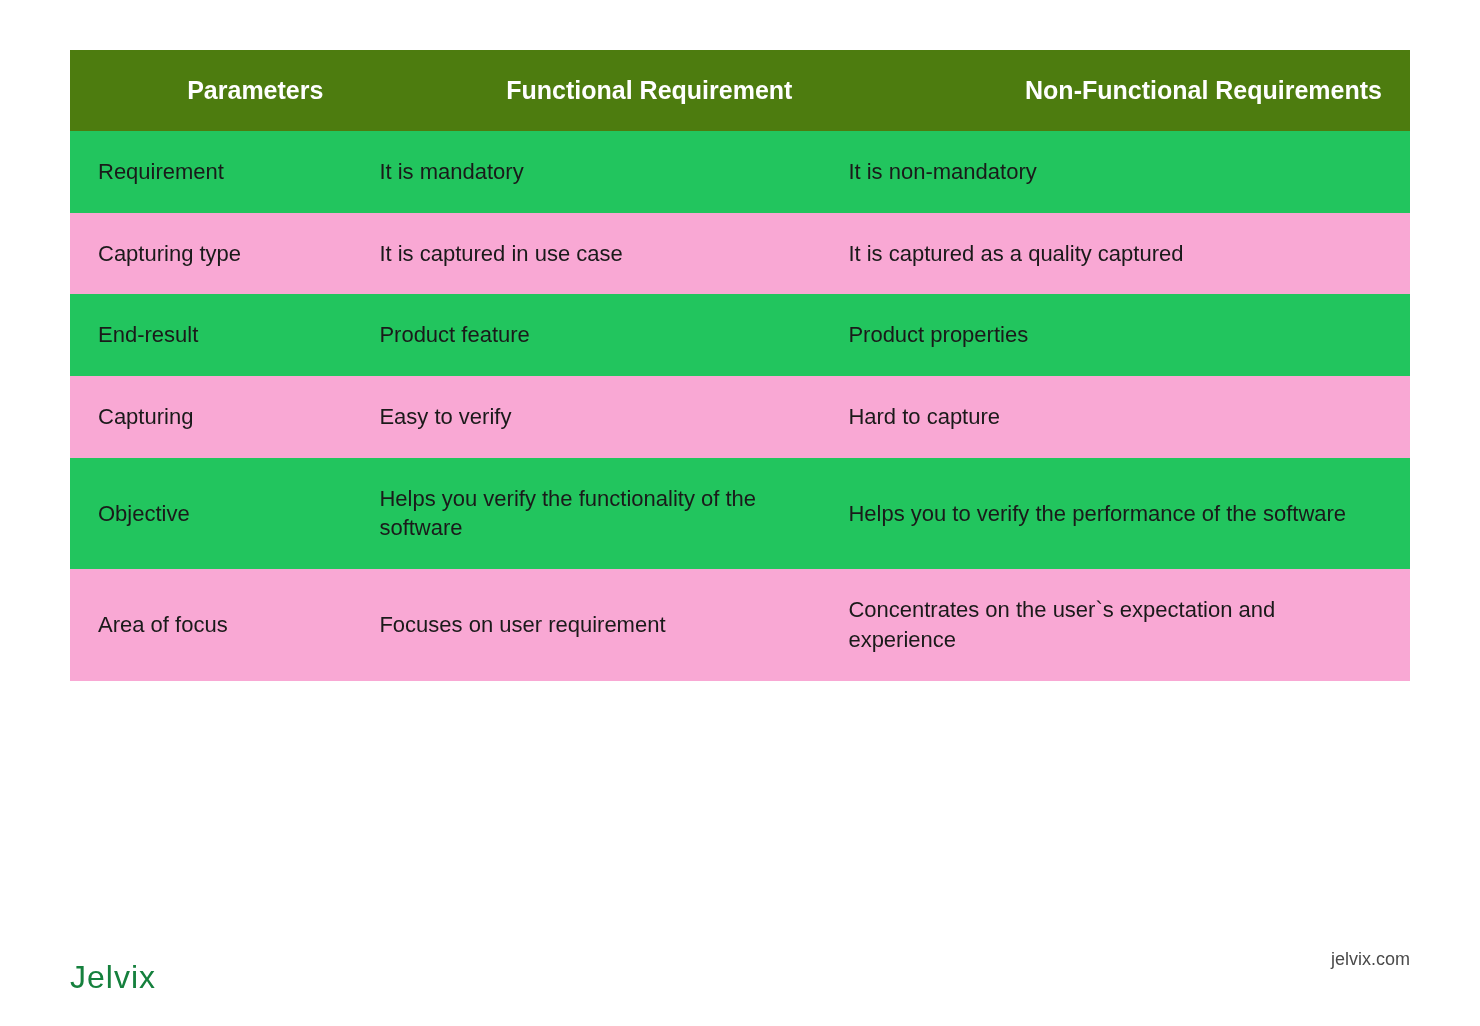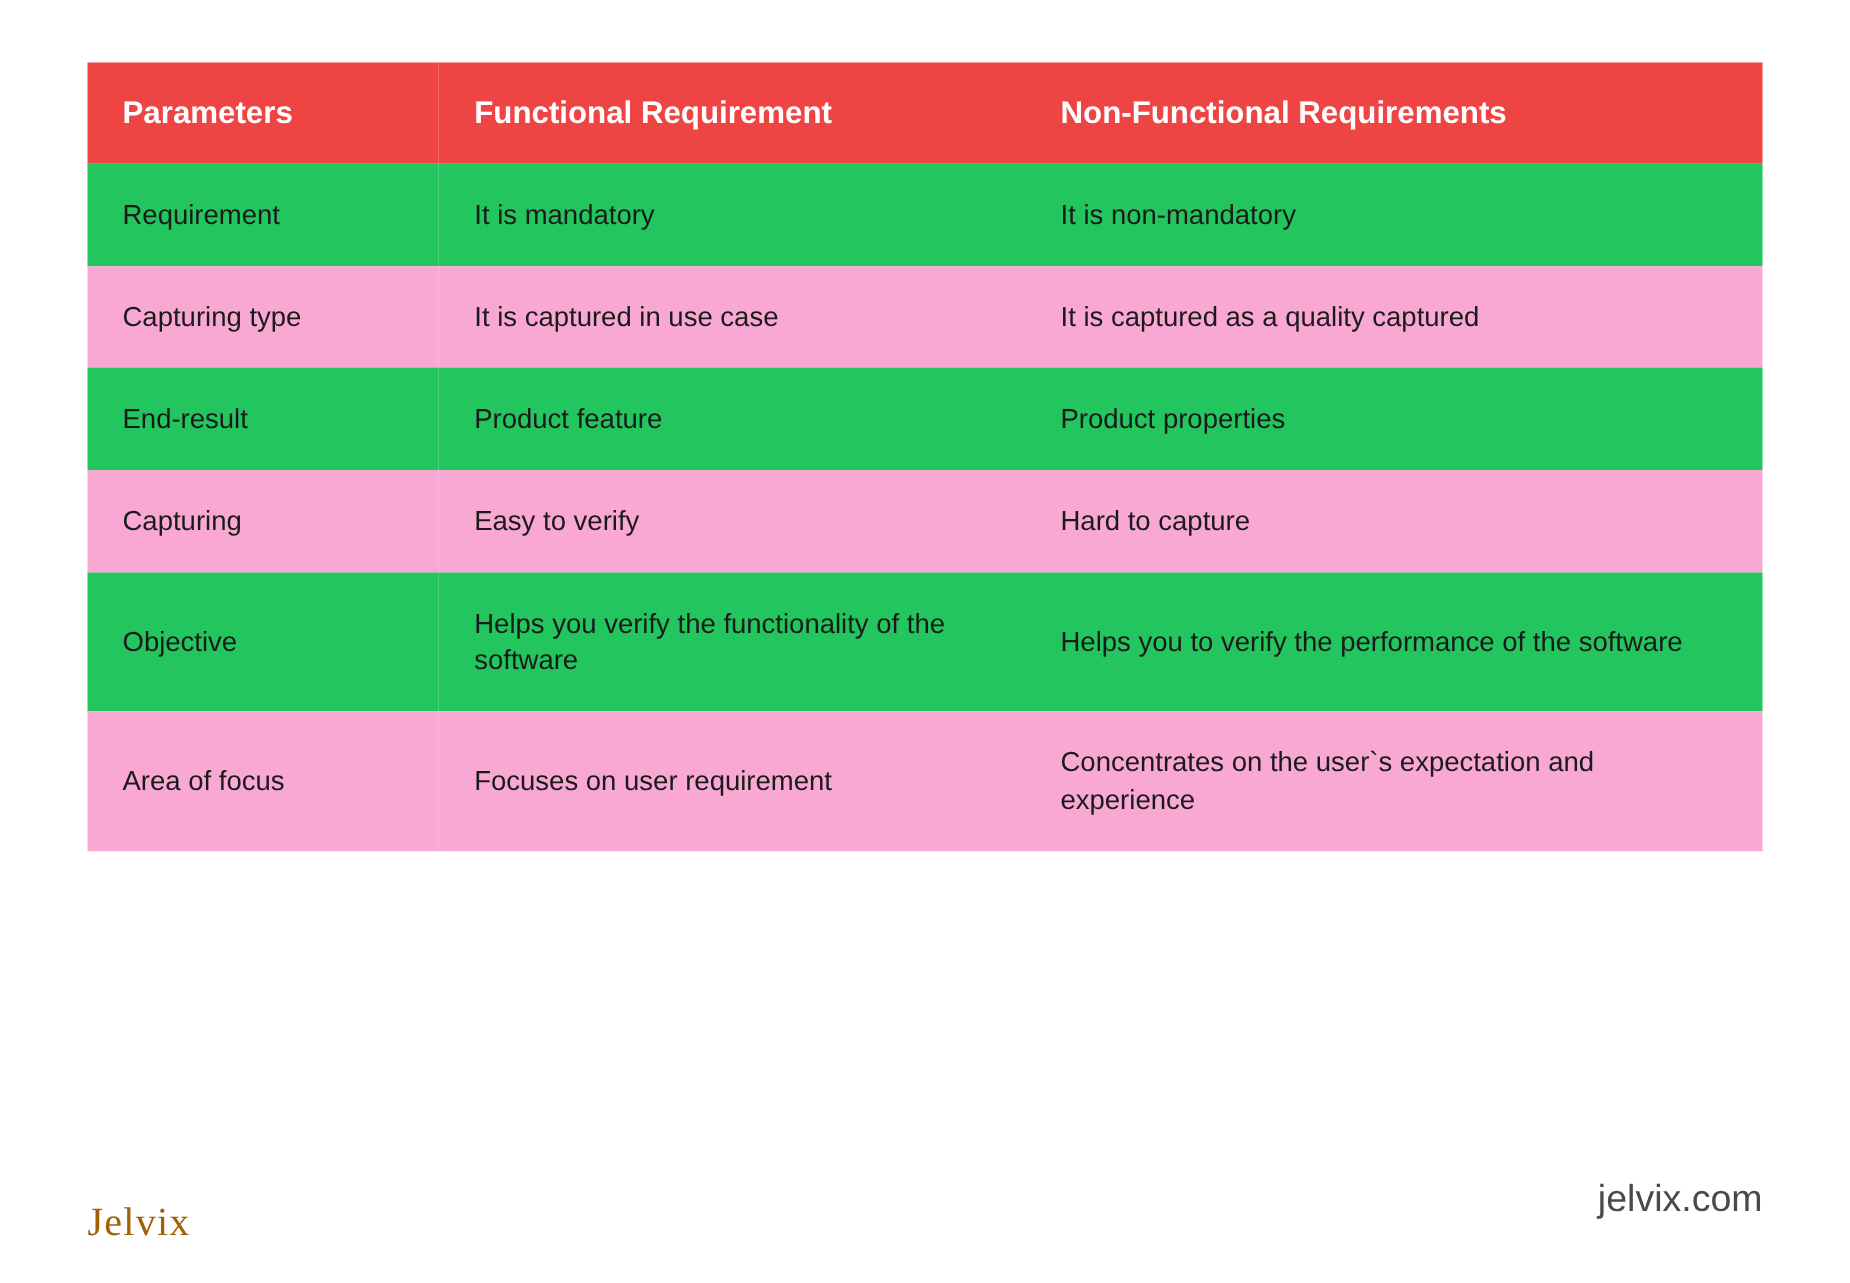--- a/index.html
+++ b/index.html
@@ -12,23 +12,23 @@
       display: flex;
       flex-direction: column;
       color: #1a1a1a;
     }
     .table {
       width: 100%;
       border-collapse: collapse;
       table-layout: fixed;
     }
     .table th {
-      background: #ef4444;
+      background: #4d7c0f;
       color: #ffffff;
-      text-align: left;
+      text-align: right;
       font-weight: 700;
       font-size: 25px;
       padding: 26px 28px;
     }
     .table th.col-params { width: 21%; }
     .table th.col-func   { width: 35%; }
     .table th.col-nonf   { width: 44%; }
     .table td {
       font-size: 22px;
       font-weight: 500;
@@ -41,28 +41,28 @@
     .table tbody tr.odd  td { background: #22c55e; }
     .footer {
       margin-top: auto;
       display: flex;
       justify-content: space-between;
       align-items: center;
       padding: 20px 0 0 0;
       color: #5a5a5a;
     }
     .logo {
-      font-family: Liberation Serif, serif;
+      font-family: Liberation Sans, sans-serif;
       font-size: 32px;
-      color: #a16207;
+      color: #15803d;
       letter-spacing: 1px;
       margin-top: 36px;
     }
     .site {
-      font-size: 30px;
+      font-size: 18px;
       color: #4a4a4a;
       text-align: center;
     }
   </style>
 </head>
 <body>
 
 <table class="table">
   <thead>
     <tr>

